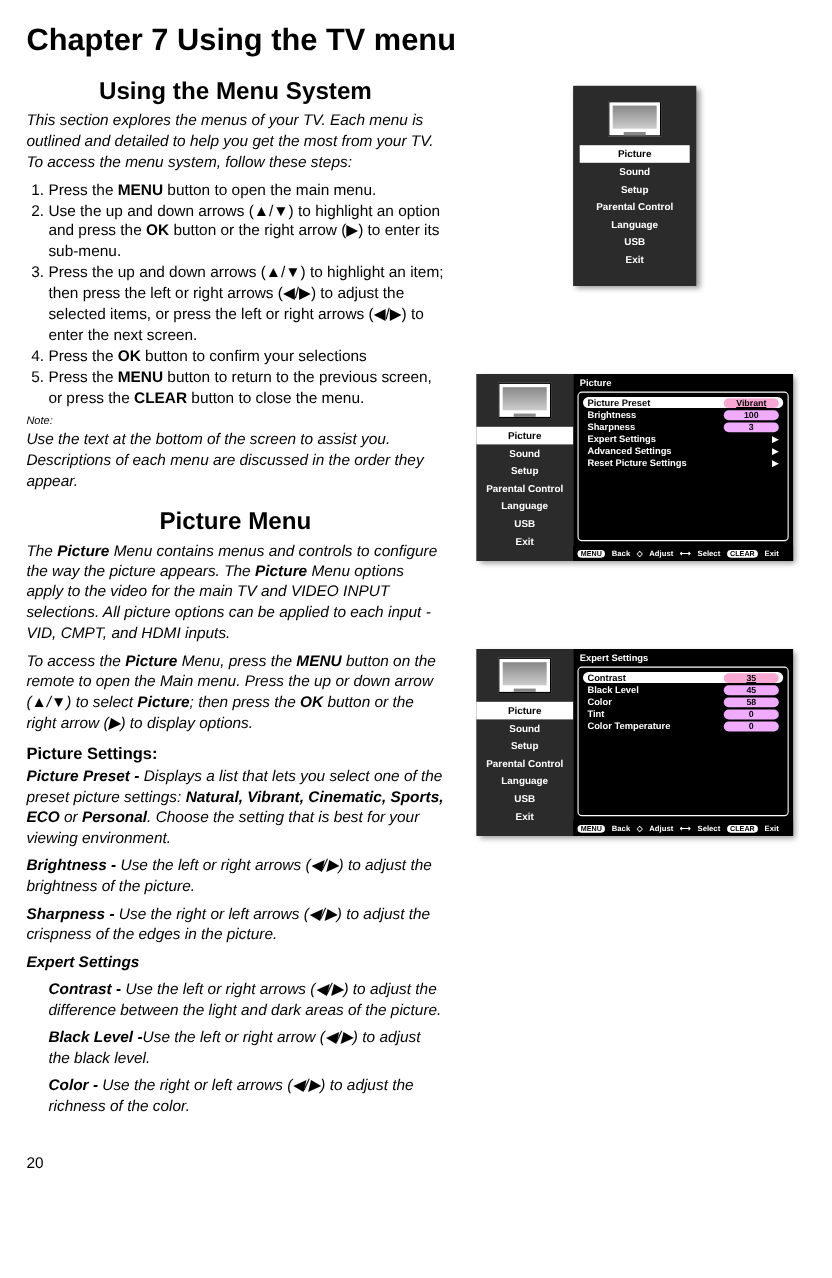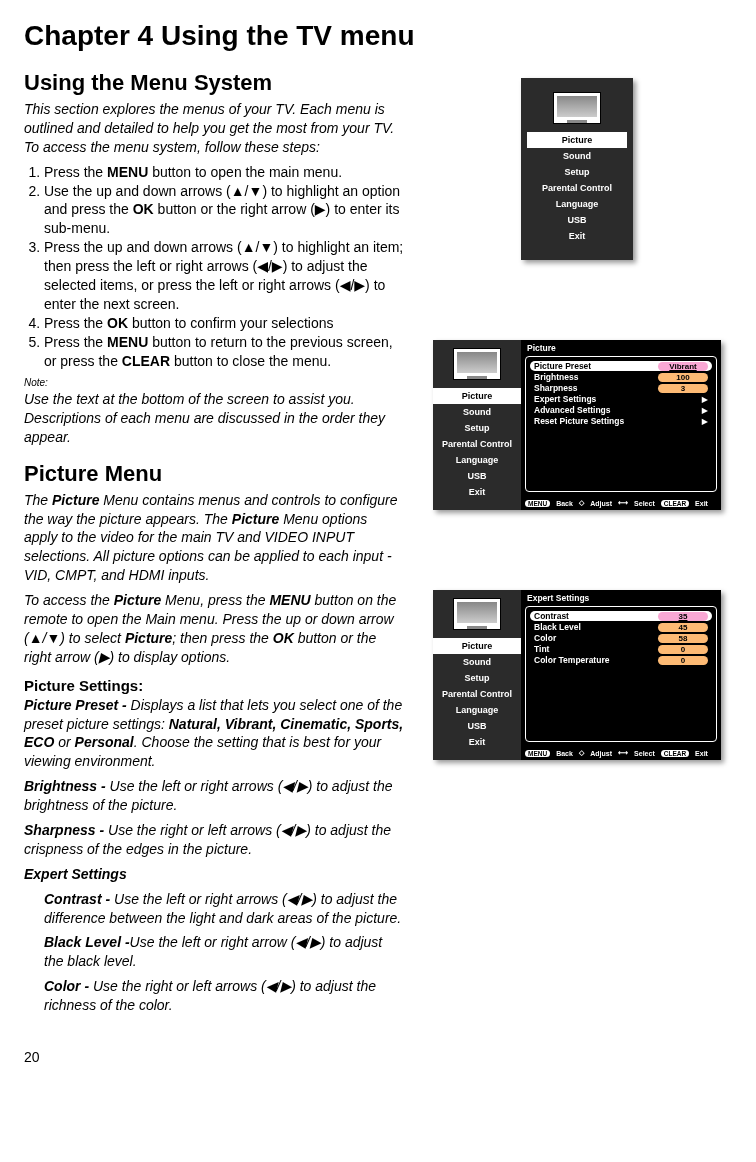--- a/index.html
+++ b/index.html
@@ -4,21 +4,21 @@
 <style>
   body {
     font-family: Arial, Helvetica, sans-serif;
     margin: 0;
     padding: 20px 24px;
     width: 756px;
     box-sizing: border-box;
     color: #000;
   }
   h1 { font-size: 28px; font-weight: bold; margin: 0 0 18px 0; }
-  h2 { font-size: 22px; font-weight: bold; margin: 0 0 4px 0; }
+  h2 { font-size: 22px; font-weight: bold; margin: 0 0 4px 0; text-align: center; }
   h3 { font-size: 15px; font-weight: bold; margin: 10px 0 2px 0; }
   p { font-size: 14px; line-height: 1.35; margin: 0 0 6px 0; font-style: italic; }
   ol { font-size: 14px; line-height: 1.35; margin: 0 0 6px 0; padding-left: 20px; }
   li { margin-bottom: 0; }
   .note-title { font-weight: normal; font-style: italic; font-size: 10px; margin: 0; }
   .note-body  { font-style: italic; font-size: 14px; margin: 0 0 14px 0; }
   .content { display: flex; gap: 18px; align-items: flex-start; }
   .col-left { width: 380px; }
   .col-right { flex: 1; display: flex; flex-direction: column; align-items: center; gap: 80px; padding-top: 8px; }
   .b { font-weight: bold; }
@@ -83,41 +83,41 @@
     flex:1;
     border: 1px solid #fff;
     border-radius: 4px;
     margin: 0 4px 4px 4px;
     padding: 4px 4px;
   }
   .row { display:flex; align-items:center; padding:0 4px; margin-bottom:1px; }
   .row.sel { background:#fff; color:#000; border-radius:6px; }
   .row .lbl { flex:1; font-weight:bold; }
   .row .val {
-    background:#fdba74; color:#000; border-radius:6px;
+    background:#f0abfc; color:#000; border-radius:6px;
     min-width:42px; text-align:center; font-weight:bold; padding:0 4px;
     font-size:8px;
   }
   .row.sel .val { background:#f9a8d4; color:#000;text-decoration:underline; }
   .row .tri { color:#fff; font-size:8px; }
   .footer {
     background:#000; color:#fff;
     font-size:7px; font-weight:bold;
     padding:3px 4px; display:flex; gap:6px; align-items:center; justify-content:flex-start;
   }
   .pill {
     background:#fff; color:#000; border-radius:5px; padding:0 3px; font-size:6.5px;
   }
   .d-flex { display:flex; }
   .shadow { box-shadow: 3px 3px 5px rgba(0,0,0,0.4); }
 </style>
 </head>
 <body>
 
-<h1>Chapter 4 Using the TV menu</h1>
+<h1>Chapter 7 Using the TV menu</h1>
 
 <div class="content">
   <div class="col-left">
     <h2>Using the Menu System</h2>
     <p>This section explores the menus of your TV. Each menu is outlined and detailed to help you get the most from your TV. To access the menu system, follow these steps:</p>
     <ol>
       <li><span>Press the </span><span class="b">MENU</span><span> button to open the main menu.</span></li>
       <li><span>Use the up and down arrows (</span><span class="arrow">▲/▼</span><span>) to highlight an option and press the </span><span class="b">OK</span><span> button or the right arrow (</span><span class="arrow">▶</span><span>) to enter its sub-menu.</span></li>
       <li><span>Press the up and down arrows (</span><span class="arrow">▲/▼</span><span>) to highlight an item; then press the left or right arrows (</span><span class="arrow">◀/▶</span><span>) to adjust the selected items, or press the left or right arrows (</span><span class="arrow">◀/▶</span><span>) to enter the next screen.</span></li>
       <li><span>Press the </span><span class="b">OK</span><span> button to confirm your selections</span></li>

